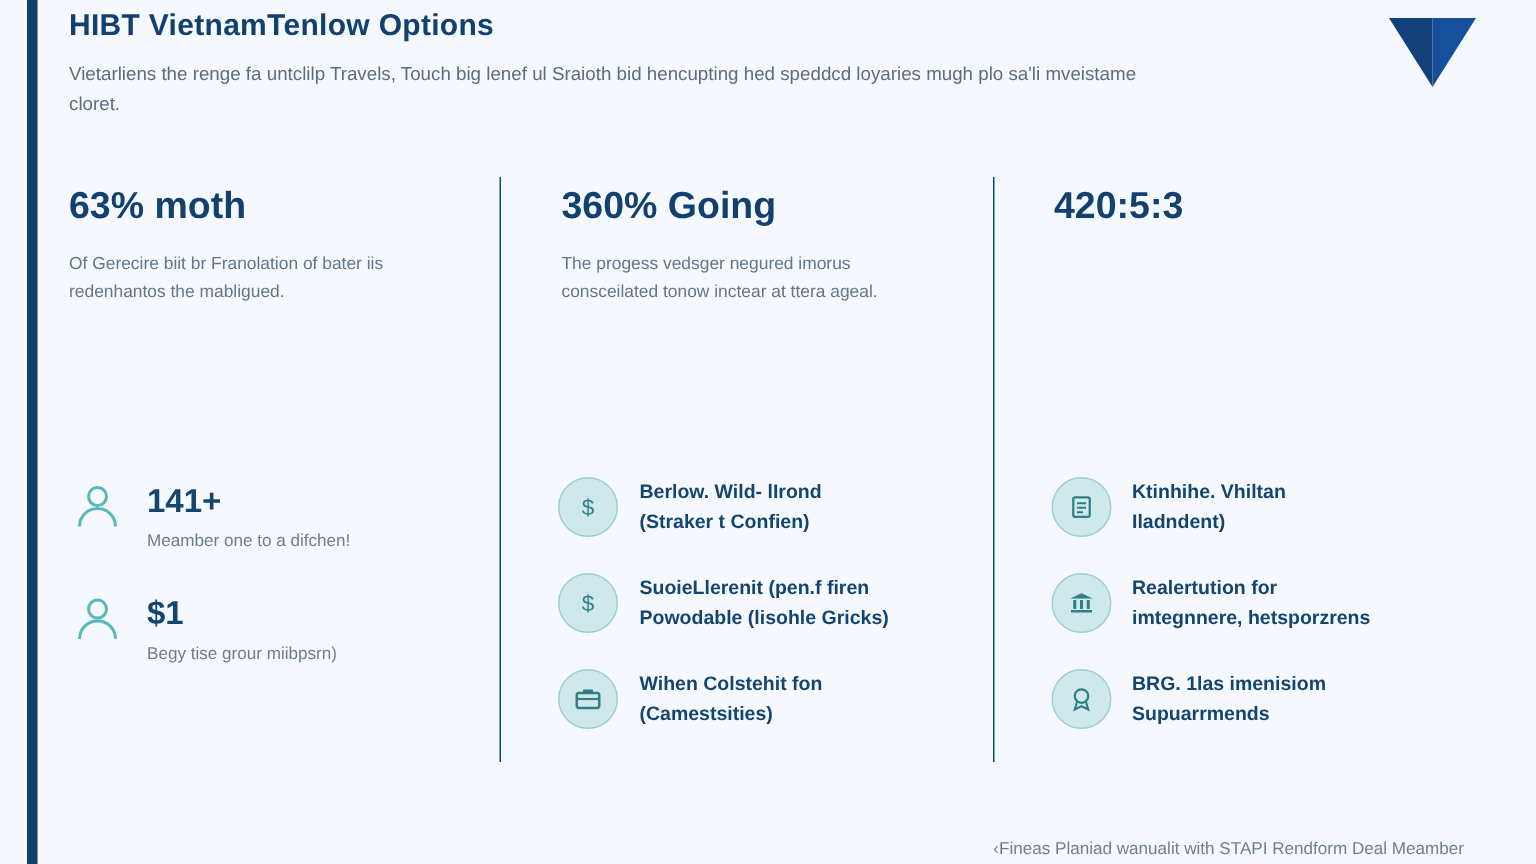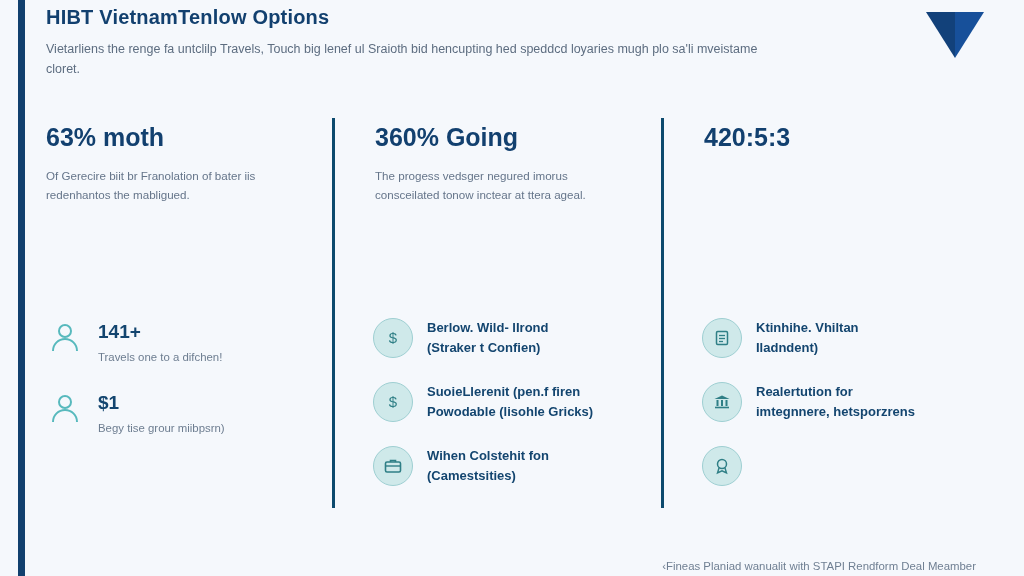--- a/index.html
+++ b/index.html
@@ -68,21 +68,21 @@
     display: flex;
   }
   .col {
     position: relative;
     box-sizing: border-box;
     flex: 1 1 0;
     padding-right: 22px;
   }
   .col + .col {
     padding-left: 40px;
-    border-left: 3px solid #0c4a6e;
+    border-left: 1px solid #0c4a6e;
   }
   .col-stat {
     font-size: 25px;
     font-weight: bold;
     color: #12406f;
     margin: 6px 0 14px 0;
     line-height: 1.1;
   }
   .col-desc {
     font-size: 11.6px;
@@ -125,21 +125,21 @@
     padding-top: 1px;
   }
   .item-head {
     font-size: 13px;
     font-weight: bold;
     color: #13456f;
     line-height: 1.35;
     margin: 0 0 2px 0;
   }
   .item-head.big {
-    font-size: 19px;
+    font-size: 22px;
     margin-bottom: 4px;
   }
   .item-sub {
     font-size: 11.4px;
     color: #6d7d90;
     line-height: 1.45;
     margin: 0;
   }
   .item-sub.head-style {
     font-size: 13px;
@@ -184,21 +184,21 @@
 
         <div class="item">
           <div class="item-icon plain">
             <svg width="34" height="34" viewBox="0 0 34 34" xmlns="http://www.w3.org/2000/svg">
               <circle cx="17" cy="11" r="6" fill="none" stroke="#57b9bd" stroke-width="2"></circle>
               <path d="M5 31c0-7 5.5-12 12-12s12 5 12 12" fill="none" stroke="#57b9bd" stroke-width="2"></path>
             </svg>
           </div>
           <div class="item-text">
             <p class="item-head big">141+</p>
-            <p class="item-sub">Travels one to a difchen!</p>
+            <p class="item-sub">Meamber one to a difchen!</p>
           </div>
         </div>
 
         <div class="item">
           <div class="item-icon plain">
             <svg width="34" height="34" viewBox="0 0 34 34" xmlns="http://www.w3.org/2000/svg">
               <circle cx="17" cy="11" r="6" fill="none" stroke="#57b9bd" stroke-width="2"></circle>
               <path d="M5 31c0-7 5.5-12 12-12s12 5 12 12" fill="none" stroke="#57b9bd" stroke-width="2"></path>
             </svg>
           </div>
@@ -292,20 +292,24 @@
           </div>
         </div>
 
         <div class="item">
           <div class="item-icon">
             <svg width="20" height="20" viewBox="0 0 20 20" xmlns="http://www.w3.org/2000/svg">
               <circle cx="10" cy="8" r="4.5" fill="none" stroke="#2f7f86" stroke-width="1.5"></circle>
               <path d="M7 12l-1.5 5 4.5-2.2L14.5 17 13 12" fill="none" stroke="#2f7f86" stroke-width="1.4"></path>
             </svg>
           </div>
+          <div class="item-text">
+            <p class="item-head">BRG. 1las imenisiom</p>
+            <p class="item-sub head-style">Supuarrmends</p>
+          </div>
         </div>
 
       </div>
     </div>
 
   </div>
 
   <div class="footnote">‹Fineas Planiad wanualit with STAPI Rendform Deal Meamber</div>
 
 </div>

